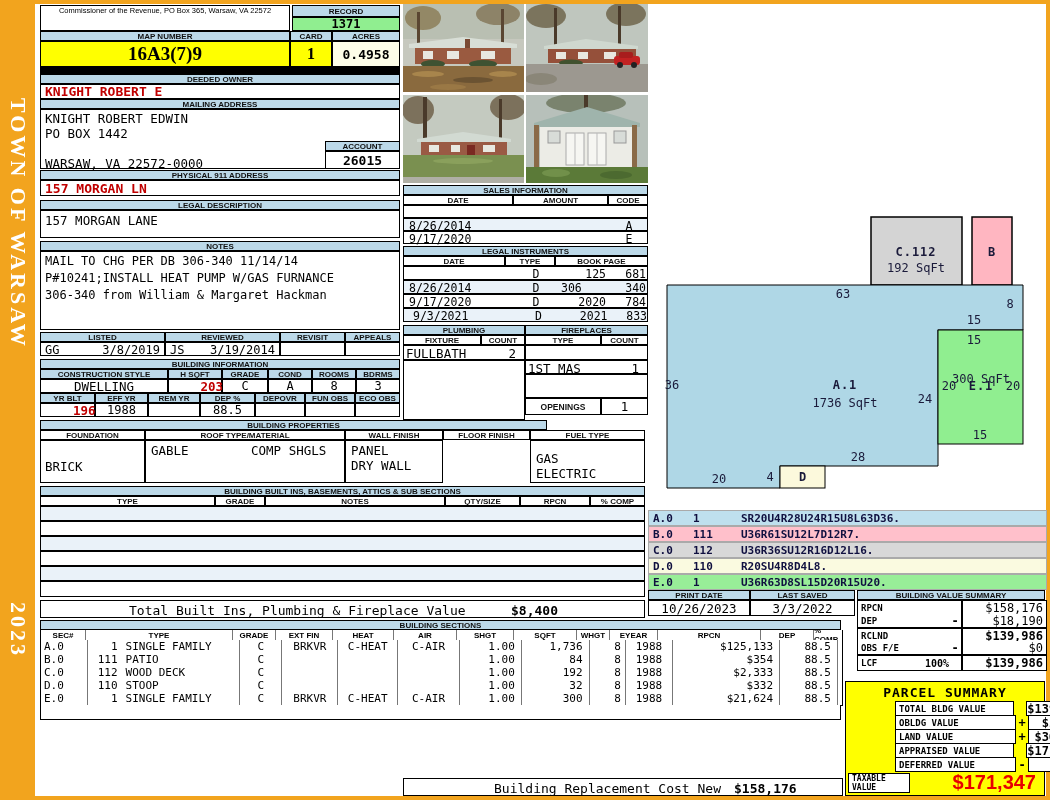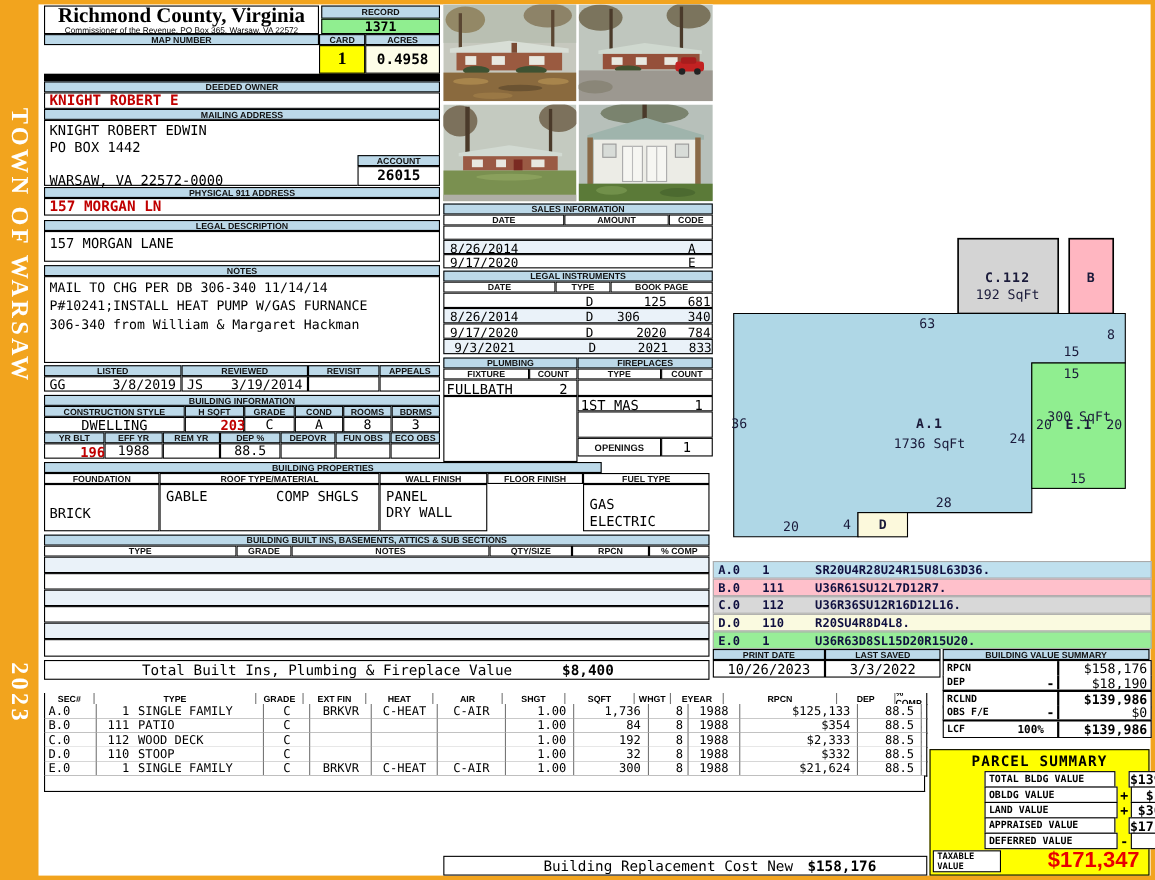--- a/index.html
+++ b/index.html
@@ -40,29 +40,29 @@
 <body>
 
 <div id="card">
 
   <div class="a" style="left:35px;top:4px;width:1011px;height:792px;background:#fff"></div>
 
   <div class="vtext" style="left:31px;top:98px">TOWN OF WARSAW</div>
   <div class="vtext" style="left:31px;top:602px">2023</div>
 
   <div class="a bx" style="left:40px;top:5px;width:250px;height:26px">
-    <div style="font:bold 19px 'Liberation Serif',serif;text-align:center;line-height:17px">Richmond County, Virginia</div>
     <div style="font:7.5px 'Liberation Sans',sans-serif;text-align:center">Commissioner of the Revenue, PO Box 365, Warsaw, VA 22572</div>
   </div>
   <div class="a bd" style="left:292px;top:5px;width:108px;height:12px">RECORD</div>
   <div class="a c m" style="left:292px;top:17px;width:108px;height:14px;background:#90EE90;border:1px solid #000;font-weight:bold;font-size:12px">1371</div>
 
   <div class="a bd" style="left:40px;top:31px;width:250px;height:10px">MAP NUMBER</div>
   <div class="a bd" style="left:290px;top:31px;width:42px;height:10px">CARD</div>
   <div class="a bd" style="left:332px;top:31px;width:68px;height:10px">ACRES</div>
+  <div class="a c" style="left:40px;top:41px;width:250px;height:26px;background:#FFFF00;border:1px solid #000;font:bold 19px 'Liberation Serif',serif">16A3(7)9</div>
   <div class="a c" style="left:290px;top:41px;width:42px;height:26px;background:#FFFF00;border:1px solid #000;font:bold 16px 'Liberation Serif',serif">1</div>
   <div class="a c m" style="left:332px;top:41px;width:68px;height:26px;background:#FDFDE8;border:1px solid #000;font-weight:bold;font-size:13px">0.4958</div>
 
   <div class="a" style="left:40px;top:67px;width:360px;height:7px;background:#000"></div>
 
   <div class="a bd" style="left:40px;top:74px;width:360px;height:10px">DEEDED OWNER</div>
   <div class="a bx l m red" style="left:40px;top:84px;width:360px;height:15px;font-size:13px;padding-left:4px">KNIGHT ROBERT E</div>
   <div class="a bd" style="left:40px;top:99px;width:360px;height:10px">MAILING ADDRESS</div>
   <div class="a bx" style="left:40px;top:109px;width:360px;height:60px">
     <div class="m" style="font-size:12.5px;padding:1px 0 0 4px">KNIGHT ROBERT EDWIN</div>
@@ -392,20 +392,21 @@
     <span class="pop">-</span>
     <span style="flex:1;text-align:right;padding-right:3px;border-left:2px solid #000;height:100%;display:flex;align-items:center;justify-content:flex-end">$0</span>
   </div>
   <div class="bvrow" style="top:654px;height:14px;border-top:2px solid #000;font-weight:bold">
     <span style="width:62px;font:bold 9px 'DejaVu Sans Mono',monospace;padding-left:3px">LCF</span>
     <span style="width:26px;text-align:right;font:bold 10px 'DejaVu Sans Mono',monospace">100%</span>
     <span class="pop"></span>
     <span style="flex:1;text-align:right;padding-right:3px;border-left:2px solid #000;height:100%;display:flex;align-items:center;justify-content:flex-end">$139,986</span>
   </div>
 
+  <div class="a bd" style="left:40px;top:620px;width:801px;height:10px">BUILDING SECTIONS</div>
   <div class="srow" style="top:630px;height:10px;font:bold 8px 'Liberation Sans',sans-serif">
     <div style="width:44px;justify-content:center">SEC#</div>
     <div style="width:146px;justify-content:center">TYPE</div>
     <div style="width:42px;justify-content:center">GRADE</div>
     <div style="width:56px;justify-content:center">EXT FIN</div>
     <div style="width:60px;justify-content:center">HEAT</div>
     <div style="width:62px;justify-content:center">AIR</div>
     <div style="width:56px;justify-content:center">SHGT</div>
     <div style="width:62px;justify-content:center">SQFT</div>
     <div style="width:32px;justify-content:center">WHGT</div>

